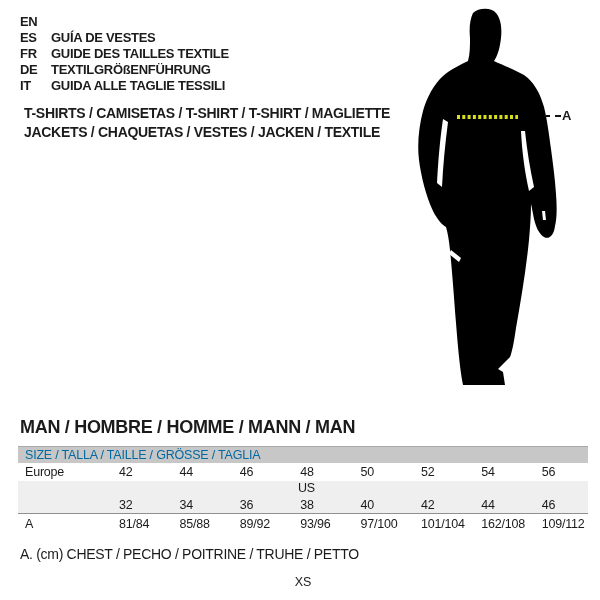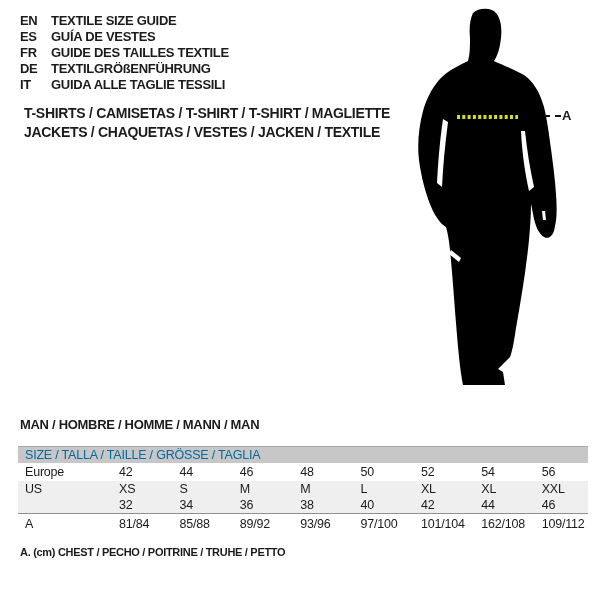--- a/index.html
+++ b/index.html
@@ -6,61 +6,60 @@
   .page{
     position:relative;
     width:600px;height:600px;
     background:#ffffff;
     overflow:hidden;
     font-family:"Liberation Sans","DejaVu Sans",sans-serif;
     color:#1b1b1b;
   }
   
   .lang-list{position:absolute;left:20px;top:13px;}
-  .lang-row{display:flex;height:16px;align-items:flex-start;}
+  .lang-row{display:flex;height:16px;align-items:center;}
   .lang-code{width:31px;font-size:13px;font-weight:700;letter-spacing:-0.3px;}
   .lang-label{font-size:13px;font-weight:700;letter-spacing:-0.3px;}
   
   .garments{position:absolute;left:24px;top:104px;}
   .garments div{font-size:14px;font-weight:700;letter-spacing:-0.3px;line-height:19px;white-space:nowrap;}
   
   .figure{position:absolute;left:415px;top:8px;width:150px;height:380px;}
   .figure svg{display:block;width:150px;height:380px;}
   
   .meas-dashes{position:absolute;left:544px;top:115px;width:17px;height:0;border-top:2px dashed #121212;}
   .meas-label{position:absolute;left:562px;top:108px;font-size:13px;font-weight:700;}
   
-  .man-label{position:absolute;left:20px;top:417px;font-size:13px;font-weight:700;letter-spacing:-0.3px;}
+  .man-label{position:absolute;left:20px;top:417px;font-size:18px;font-weight:700;letter-spacing:-0.3px;}
   
   .size-table{position:absolute;left:18px;top:446px;width:570px;font-size:12.5px;letter-spacing:-0.2px;}
   .thead{
     height:16px;display:flex;align-items:center;
     background:var(--header-bg,#c7c7c7);
     border-top:1px solid #a8a8a8;
     padding-left:7px;color:#0369a1;
   }
   .trow{display:flex;align-items:center;gap:14px;}
   .trow .cell{flex:1 1 0;text-align:left;}
   .trow .cell.label{flex:0 0 80px;text-align:left;padding-left:7px;}
   .trow.r0{height:18px;background:#ffffff;}
-  .trow.r1{height:16px;background:var(--band-bg,#efefef);}
+  .trow.r1{height:16px;background:var(--band-bg,#efefef);flex-direction:column;}
   .trow.r2{height:16px;background:var(--band-bg,#efefef);}
   .trow.r3{height:20px;background:#ffffff;border-top:1px solid #909090;}
   
-  .footnote{position:absolute;left:20px;top:546px;font-size:11px;font-weight:700;letter-spacing:-0.3px;}
+  .footnote{position:absolute;left:20px;top:546px;font-size:14px;font-weight:400;letter-spacing:-0.3px;}
 </style>
 </head>
 <body>
 
 <div class="page">
 
   <div class="lang-list">
       <div class="lang-row">
         <span class="lang-code">EN</span>
-        <span class="lang-label">TEXTILE SIZE GUIDE</span>
       </div>
       <div class="lang-row">
         <span class="lang-code">ES</span>
         <span class="lang-label">GUÍA DE VESTES</span>
       </div>
       <div class="lang-row">
         <span class="lang-code">FR</span>
         <span class="lang-label">GUIDE DES TAILLES TEXTILE</span>
       </div>
       <div class="lang-row">

